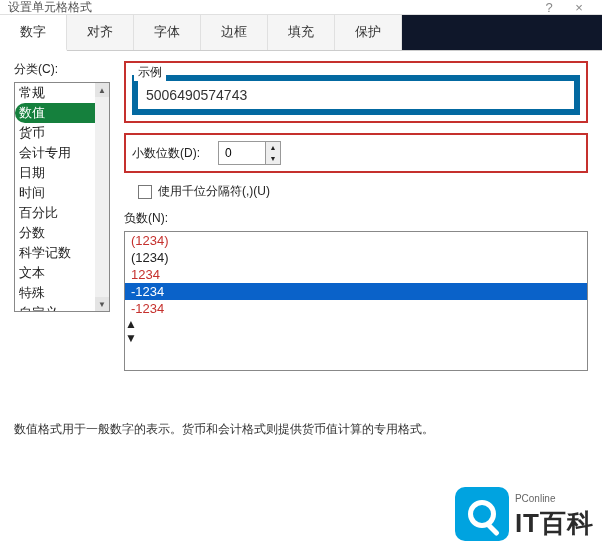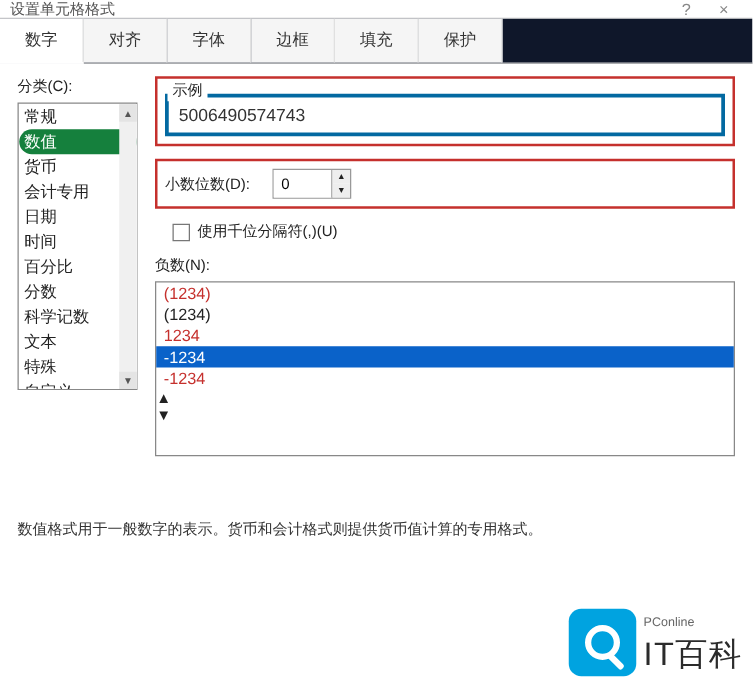--- a/index.html
+++ b/index.html
@@ -16,42 +16,42 @@
   .right-col { flex: 1; }
   .label { font-size: 12px; margin-bottom: 4px; display: block; }
   .listbox { border: 1px solid #888; height: 230px; overflow-y: auto; background: #fff; position: relative; }
   .listbox .scrollbar { position: absolute; right: 0; top: 0; bottom: 0; width: 14px; background: #f0f0f0; }
   .listbox .scrollbar .up, .listbox .scrollbar .down { height: 14px; background: #e4e4e4; display: flex; align-items: center; justify-content: center; font-size: 8px; color: #555; }
   .listbox .scrollbar .down { position: absolute; bottom: 0; left: 0; right: 0; }
   .listitem { padding: 1px 4px; font-size: 13px; cursor: default; }
   .listitem.selected { background: #15803d; color: #fff; border-radius: 10px; }
   .redbox { border: 2px solid #c5302d; padding: 6px 6px; margin-bottom: 10px; position: relative; }
   .sample-label { position: absolute; top: -10px; left: 8px; background: #fff; padding: 0 4px; font-size: 12px; margin-top: 11px; }
-  .sample-value { border: 3px solid #0369a1; padding: 6px 8px; font-size: 14px; color: #333; margin-top: 6px; }
+  .sample-value { border: 6px solid #0369a1; padding: 6px 8px; font-size: 14px; color: #333; margin-top: 6px; }
   .spinrow { display: flex; align-items: center; gap: 18px; }
   .spinrow .lbl { font-size: 12px; }
   .spinner { display: flex; align-items: center; border: 1px solid #999; height: 24px; }
   .spinner input { border: none; width: 46px; padding: 0 6px; font-size: 12px; outline: none; height: 100%; }
   .spinbtns { display: flex; flex-direction: column; border-left: 1px solid #999; }
   .spinbtns div { width: 14px; height: 11px; display: flex; align-items: center; justify-content: center; font-size: 7px; background: #eee; cursor: default; }
   .checkrow { display: flex; align-items: center; gap: 6px; margin: 10px 0 10px 2px; padding-left: 12px; }
   .checkbox { width: 14px; height: 14px; border: 1px solid #777; background: #fff; }
   .neglist { border: 1px solid #888; height: 140px; background: #fff; position: relative; margin-top: 4px; }
   .negitem { padding: 1px 6px; font-size: 13px; cursor: default; }
   .neg-red { color: #c5302d; }
   .neg-black { color: #222; }
   .negitem.selected { background: #0a62c9; color: #fff; }
   .desc { margin-top: 50px; font-size: 12px; color: #333; }
   .watermark { position: absolute; right: 8px; bottom: 2px; display: flex; align-items: flex-end; gap: 6px; justify-content: center; }
   .wm-icon { width: 54px; height: 54px; background: #00a3e0; border-radius: 10px; display: flex; align-items: center; justify-content: center; }
   .wm-icon .mag { width: 28px; height: 28px; border: 5px solid #fff; border-radius: 50%; position: relative; }
   .wm-icon .mag::after { content: ""; position: absolute; width: 5px; height: 16px; background: #fff; bottom: -14px; right: -4px; transform: rotate(-45deg); border-radius: 2px; }
   .wm-text { display: flex; flex-direction: column; align-items: flex-start; }
   .wm-small { font-size: 10px; color: #666; margin-bottom: 2px; }
-  .wm-big { font-size: 26px; font-weight: normal; color: #2b2b2b; letter-spacing: 1px; font-family: Arial, sans-serif; }
+  .wm-big { font-size: 26px; font-weight: bold; color: #2b2b2b; letter-spacing: 1px; font-family: Arial, sans-serif; }
 </style>
 </head>
 <body>
 
 <div class="titlebar">
   <span class="title">设置单元格格式</span>
   <span class="btn">?</span>
   <span class="btn">×</span>
 </div>
 

